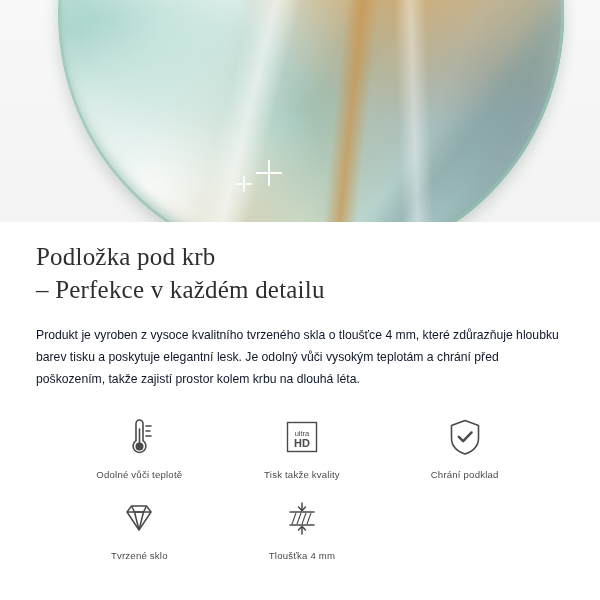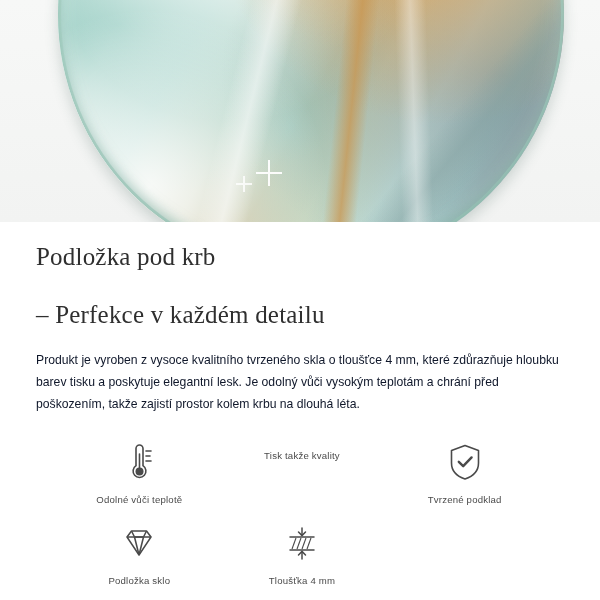--- a/index.html
+++ b/index.html
@@ -116,21 +116,21 @@
   }
   .headline {
     font-family: "Liberation Serif", serif;
     font-size: 25px;
     line-height: 1.32;
     color: #2f2f2f;
     font-weight: 400;
     margin: 0;
     letter-spacing: 0.2px;
   }
-  .headline .line2 { display: block; margin-top: 25px; }
+  .headline .line2 { display: block; }
   .paragraph {
     margin: 18px 0 0 0;
     font-size: 12.2px;
     line-height: 1.82;
     color: #0f172a;
     max-width: 534px;
   }
 
   
   .features {
@@ -198,48 +198,55 @@
               <line x1="27" y1="16" x2="31" y2="16"></line>
               <line x1="27" y1="21" x2="32" y2="21"></line>
             </g>
             <circle cx="20.5" cy="31.5" r="4" fill="#4a4a4a"></circle>
           </svg>
         </div>
         <div class="feature-label">Odolné vůči teplotě</div>
       </div>
 
       <div class="feature">
+        <div class="feature-icon">
+          <svg width="40" height="40" viewBox="0 0 40 40">
+            <rect x="5.5" y="5.5" width="29" height="29" fill="none" stroke="#4a4a4a" stroke-width="1.4"></rect>
+            <text x="20" y="18.5" text-anchor="middle" font-family="Liberation Sans, sans-serif" font-size="7.5" fill="#4a4a4a">ultra</text>
+            <text x="20" y="29.5" text-anchor="middle" font-family="Liberation Sans, sans-serif" font-size="11" font-weight="bold" fill="#4a4a4a">HD</text>
+          </svg>
+        </div>
         <div class="feature-label">Tisk takže kvality</div>
       </div>
 
       <div class="feature">
         <div class="feature-icon">
           <svg width="40" height="44" viewBox="0 0 40 44">
             <path d="M20 5.5 L33.5 10.5 V23 C33.5 31 27.5 36.5 20 39 C12.5 36.5 6.5 31 6.5 23 V10.5 Z" fill="none" stroke="#4a4a4a" stroke-width="1.6" stroke-linejoin="round"></path>
             <path d="M13.8 21.8 L18.2 26.2 L26.6 17.4" fill="none" stroke="#4a4a4a" stroke-width="2.4" stroke-linecap="round" stroke-linejoin="round"></path>
           </svg>
         </div>
-        <div class="feature-label">Tvrzené podklad</div>
+        <div class="feature-label">Chrání podklad</div>
       </div>
 
       <div class="feature">
         <div class="feature-icon">
           <svg width="44" height="40" viewBox="0 0 44 40">
             <g fill="none" stroke="#4a4a4a" stroke-width="1.5" stroke-linejoin="round">
               <path d="M10 14 H34 L22 32 Z"></path>
               <path d="M10 14 L14.5 8 H29.5 L34 14"></path>
               <line x1="14.5" y1="8" x2="17.5" y2="14"></line>
               <line x1="29.5" y1="8" x2="26.5" y2="14"></line>
               <line x1="17.5" y1="14" x2="22" y2="32"></line>
               <line x1="26.5" y1="14" x2="22" y2="32"></line>
               <line x1="17.5" y1="14" x2="26.5" y2="14"></line>
             </g>
           </svg>
         </div>
-        <div class="feature-label">Podložka sklo</div>
+        <div class="feature-label">Tvrzené sklo</div>
       </div>
 
 
       <div class="feature">
         <div class="feature-icon">
           <svg width="44" height="40" viewBox="0 0 44 40">
             <g stroke="#4a4a4a" stroke-width="1.5" fill="none" stroke-linecap="round">
               <line x1="10" y1="14" x2="34" y2="14"></line>
               <line x1="10" y1="27" x2="34" y2="27"></line>
               <path d="M22 5 V12"></path>

